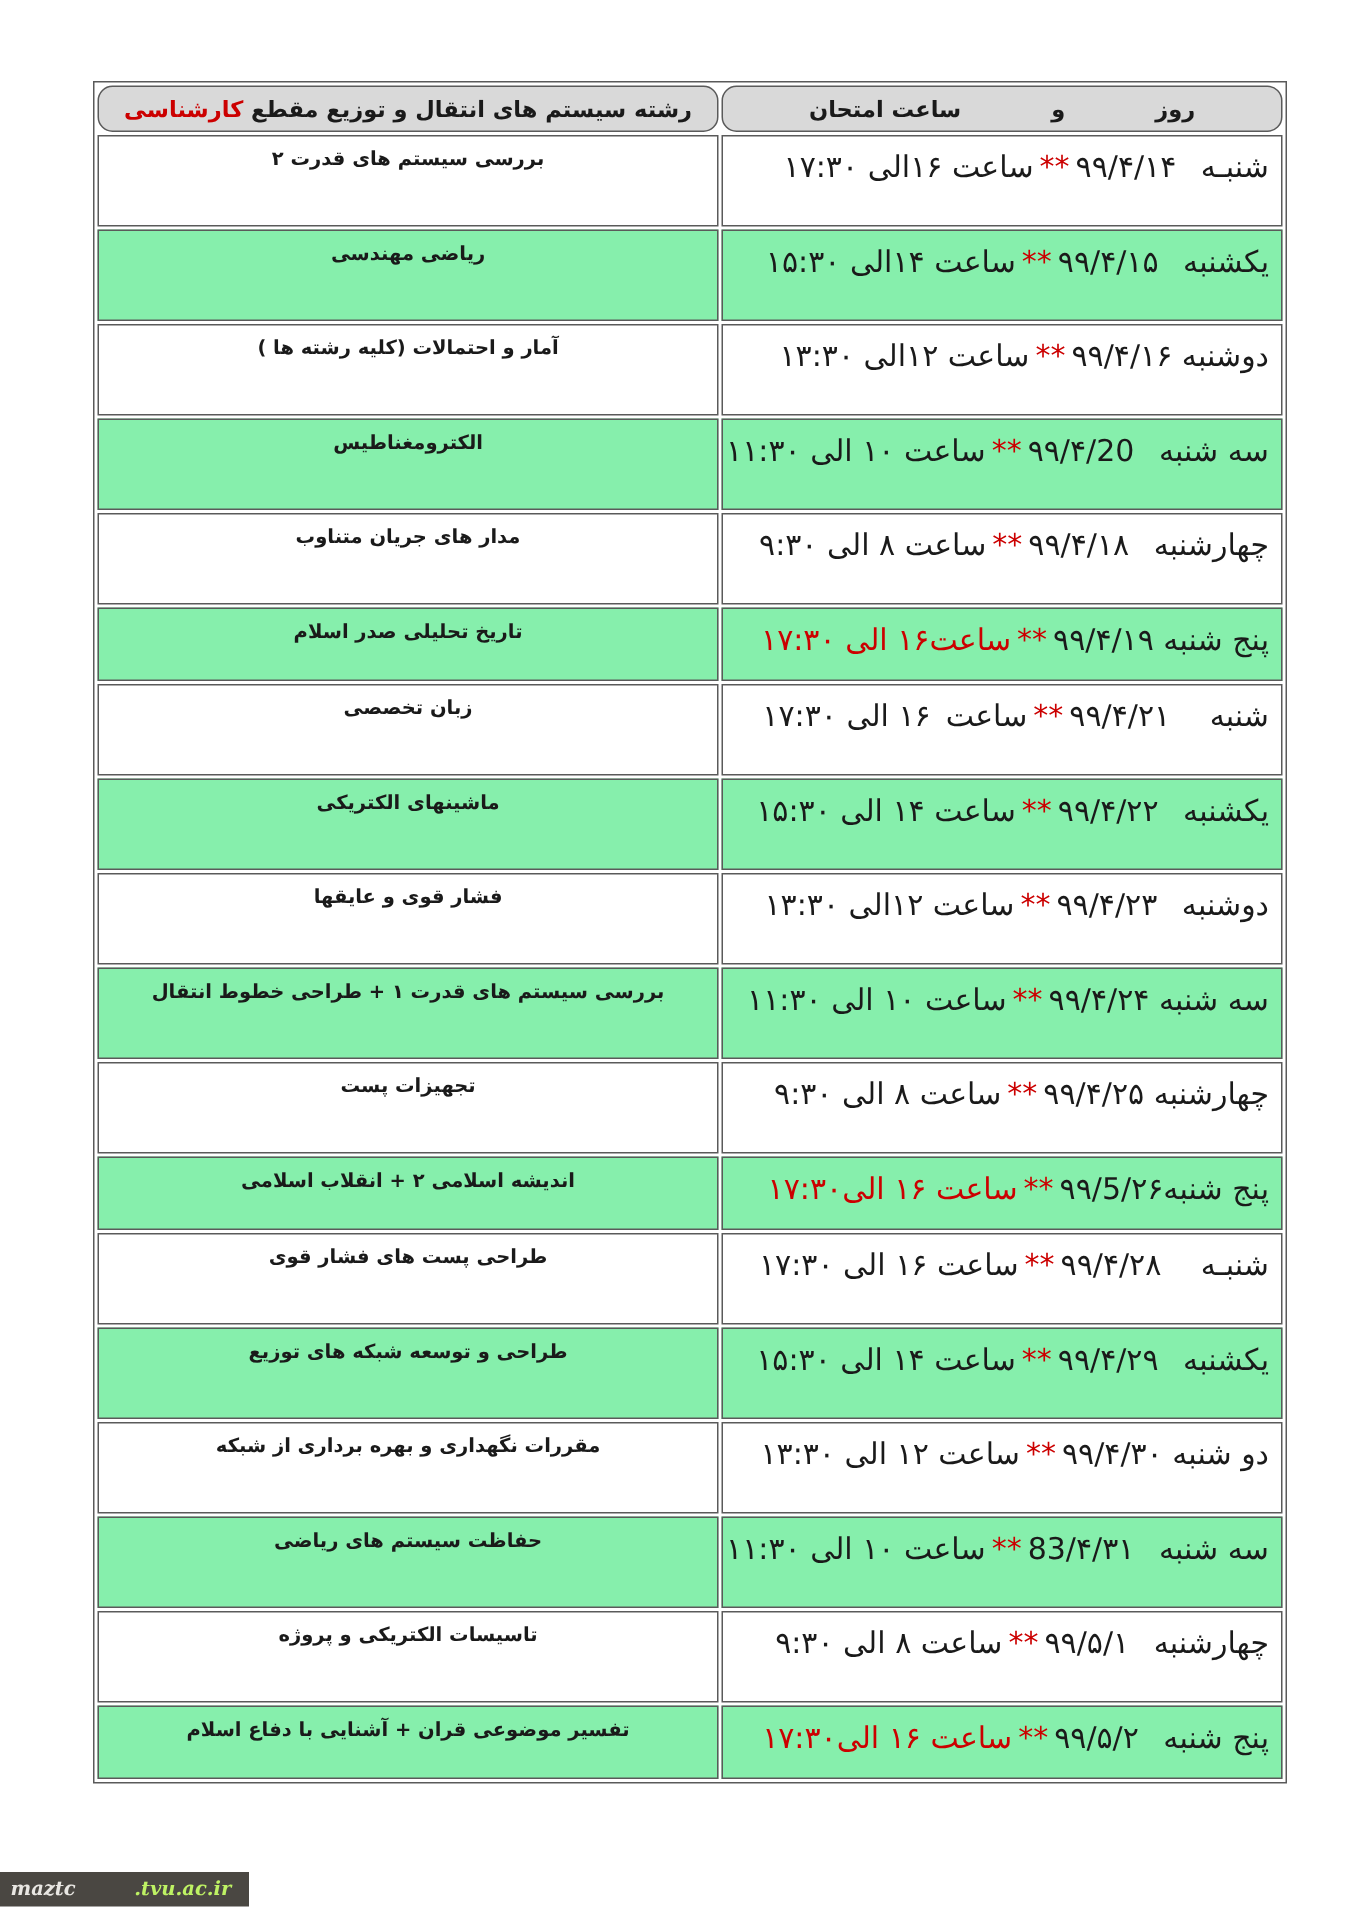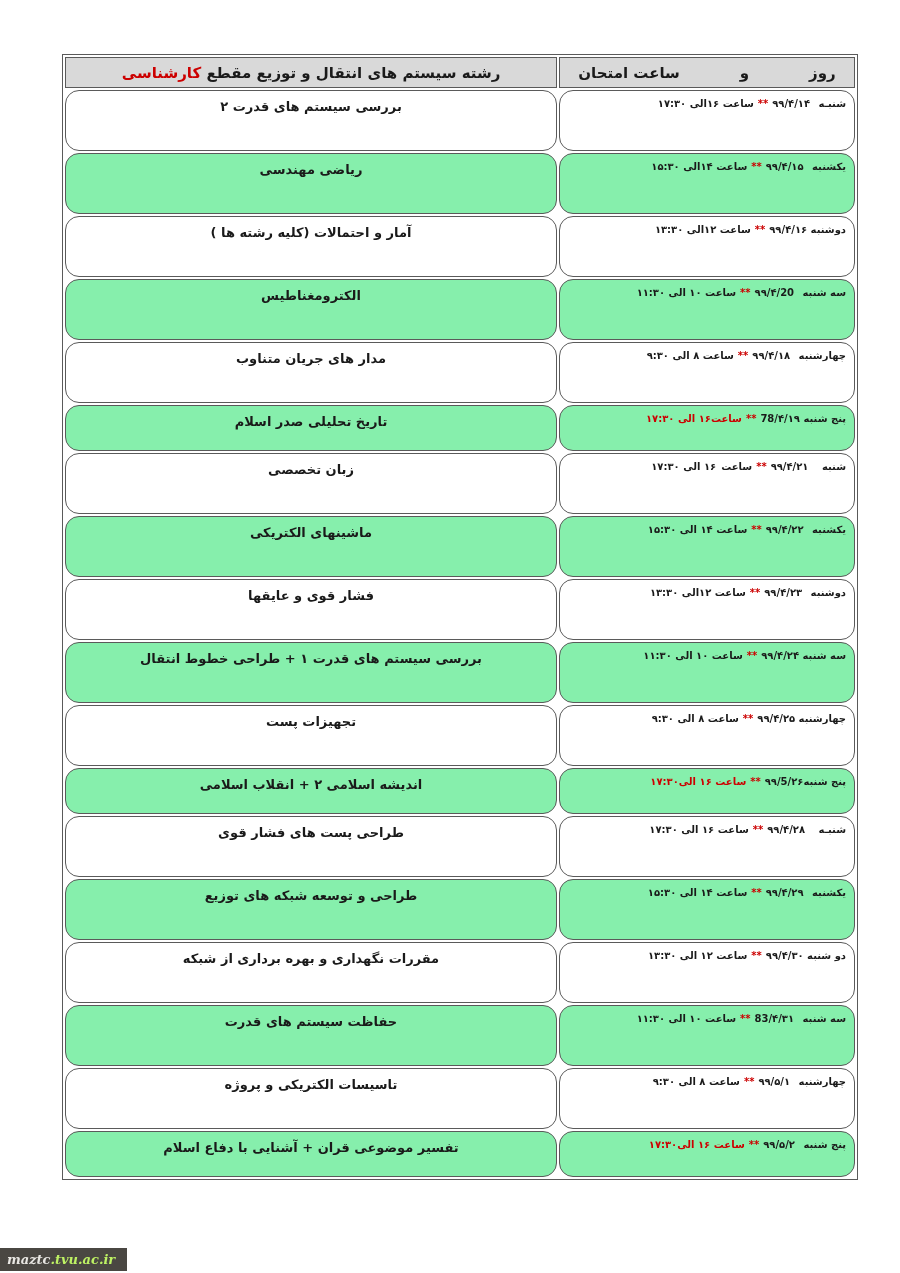--- a/index.html
+++ b/index.html
@@ -34,55 +34,57 @@
   th.daytime-h { width: 296px; }
   th.course-h  { width: auto; }
   tr.head th {
     height: 31px;
     background: #d9d9d9;
     font-size: 15px;
     font-weight: bold;
     text-align: center;
     vertical-align: middle;
     padding: 2px 4px;
+    border-radius: 10px;
   }
   tr.row td { vertical-align: top; }
   tr.row td.daytime {
     text-align: right;
     padding: 6px 8px 12px 2px;
-    font-size: 10px;
-    font-weight: bold;
+    font-size: 20px;
+    font-weight: normal;
     white-space: nowrap;
     line-height: 1.45;
   }
   tr.row td.course {
     text-align: center;
     padding: 7px 6px 0 6px;
     font-size: 13px;
     font-weight: bold;
     line-height: 1.45;
   }
-  tr.row td        { height: 61px; border-radius: 14px; }
+  tr.row td        { height: 61px; }
   tr.row.short td  { height: 46px; margin-left: 48px; }
   tr.row.gray td   { background: #86efac; }
   .red   { color: #cc0000; }
   .stars { margin: 0 4px; letter-spacing: 1px; }
   .watermark {
     position: absolute;
     left: 0;
     bottom: 2px;
     height: 23px;
     background: #4a4742;
     display: flex;
     align-items: center;
     padding: 0 12px 0 7px;
     font-family: "DejaVu Serif", serif;
     font-style: italic;
     font-weight: bold;
     font-size: 13px;
+    gap: 39px;
   }
   .watermark .wm-prefix { color: #e9e7e3; }
   .watermark .wm-suffix { color: #bef264; }
 </style>
 </head>
 <body>
 
 <table class="schedule">
   <tbody>
     <tr class="head">
@@ -109,21 +111,21 @@
     </tr>
     <tr class="row gray">
       <td class="daytime"><span>سه شنبه  ۹۹/۴/20</span><span class="red stars">**</span><span>ساعت ۱۰ الی ۱۱:۳۰</span></td>
       <td class="course"><span>الکترومغناطیس</span></td>
     </tr>
     <tr class="row">
       <td class="daytime"><span>چهارشنبه  ۹۹/۴/۱۸</span><span class="red stars">**</span><span>ساعت ۸ الی ۹:۳۰</span></td>
       <td class="course"><span>مدار های جریان متناوب</span></td>
     </tr>
     <tr class="row gray short">
-      <td class="daytime"><span>پنج شنبه 78/۴/۱۹</span><span class="red stars">**</span><span class="red">ساعت۱۶ الی ۱۷:۳۰</span></td>
+      <td class="daytime"><span>پنج شنبه ۹۹/۴/۱۹</span><span class="red stars">**</span><span class="red">ساعت۱۶ الی ۱۷:۳۰</span></td>
       <td class="course"><span>تاریخ تحلیلی صدر اسلام</span></td>
     </tr>
     <tr class="row">
       <td class="daytime"><span>شنبه   ۹۹/۴/۲۱</span><span class="red stars">**</span><span>ساعت ۱۶ الی ۱۷:۳۰</span></td>
       <td class="course"><span>زبان تخصصی</span></td>
     </tr>
     <tr class="row gray">
       <td class="daytime"><span>یکشنبه  ۹۹/۴/۲۲</span><span class="red stars">**</span><span>ساعت ۱۴ الی ۱۵:۳۰</span></td>
       <td class="course"><span>ماشینهای الکتریکی</span></td>
     </tr>
@@ -150,21 +152,21 @@
     <tr class="row gray">
       <td class="daytime"><span>یکشنبه  ۹۹/۴/۲۹</span><span class="red stars">**</span><span>ساعت ۱۴ الی ۱۵:۳۰</span></td>
       <td class="course"><span>طراحی و توسعه شبکه های توزیع</span></td>
     </tr>
     <tr class="row">
       <td class="daytime"><span>دو شنبه ۹۹/۴/۳۰</span><span class="red stars">**</span><span>ساعت ۱۲ الی ۱۳:۳۰</span></td>
       <td class="course"><span>مقررات نگهداری و بهره برداری از شبکه</span></td>
     </tr>
     <tr class="row gray">
       <td class="daytime"><span>سه شنبه  83/۴/۳۱</span><span class="red stars">**</span><span>ساعت ۱۰ الی ۱۱:۳۰</span></td>
-      <td class="course"><span>حفاظت سیستم های قدرت</span></td>
+      <td class="course"><span>حفاظت سیستم های ریاضی</span></td>
     </tr>
     <tr class="row">
       <td class="daytime"><span>چهارشنبه  ۹۹/۵/۱</span><span class="red stars">**</span><span>ساعت ۸ الی ۹:۳۰</span></td>
       <td class="course"><span>تاسیسات الکتریکی و پروژه</span></td>
     </tr>
     <tr class="row gray short">
       <td class="daytime"><span>پنج شنبه  ۹۹/۵/۲</span><span class="red stars">**</span><span class="red">ساعت ۱۶ الی۱۷:۳۰</span></td>
       <td class="course"><span>تفسیر موضوعی قران + آشنایی با دفاع اسلام</span></td>
     </tr>
   </tbody>

